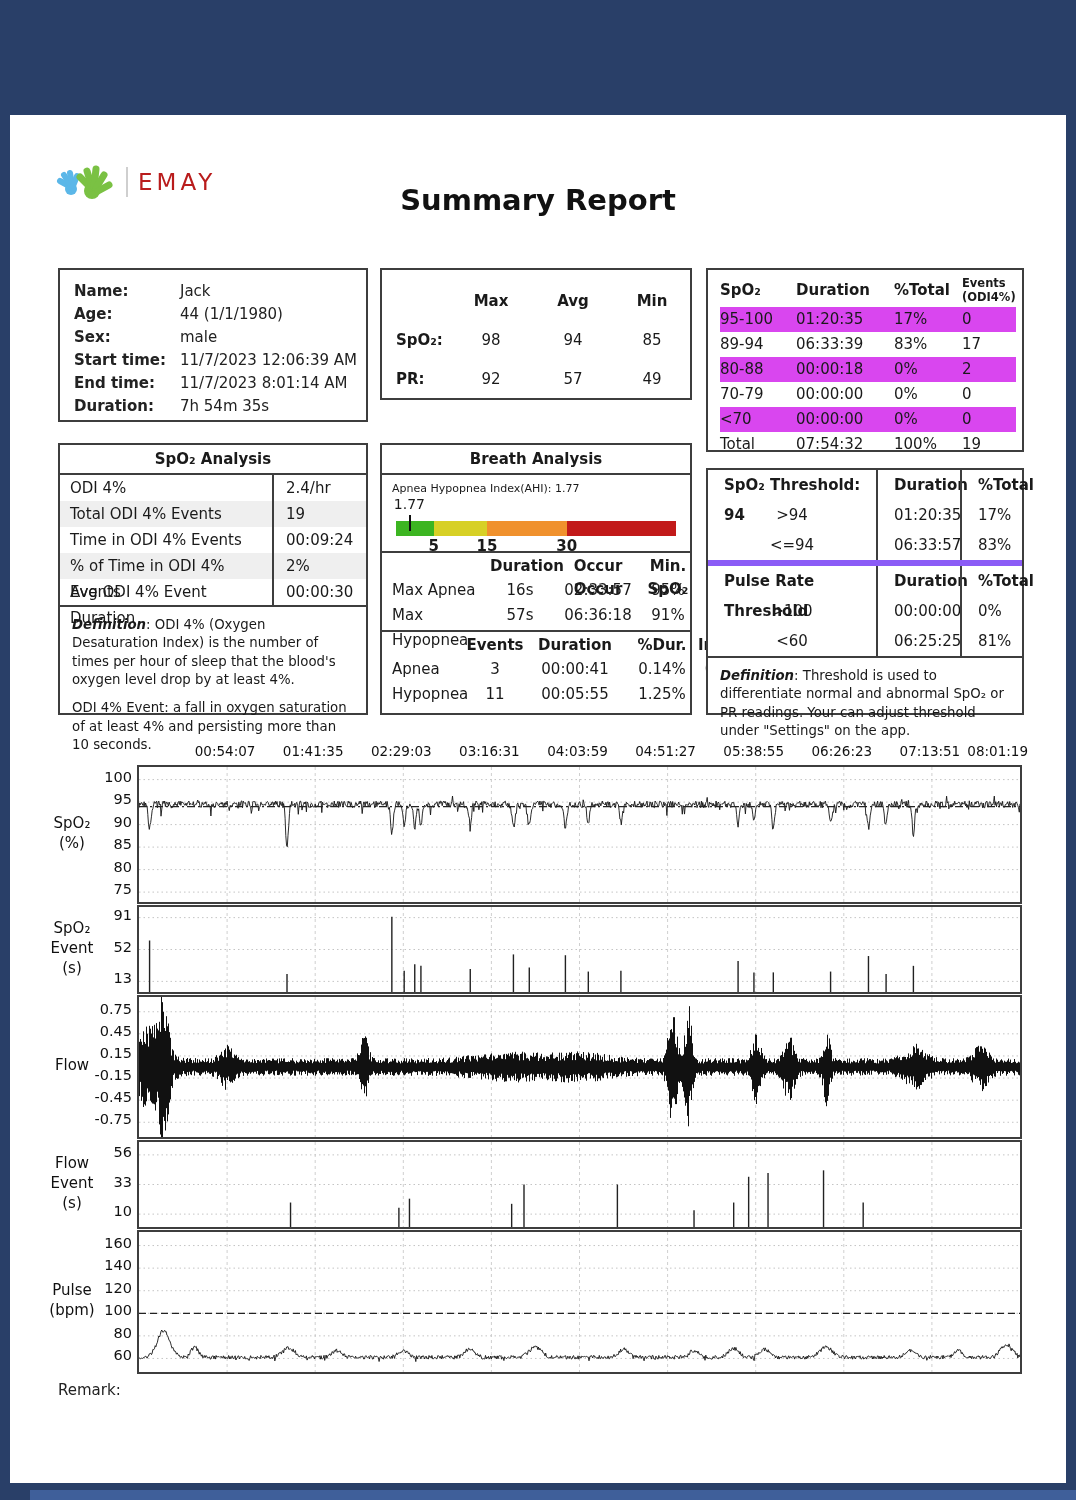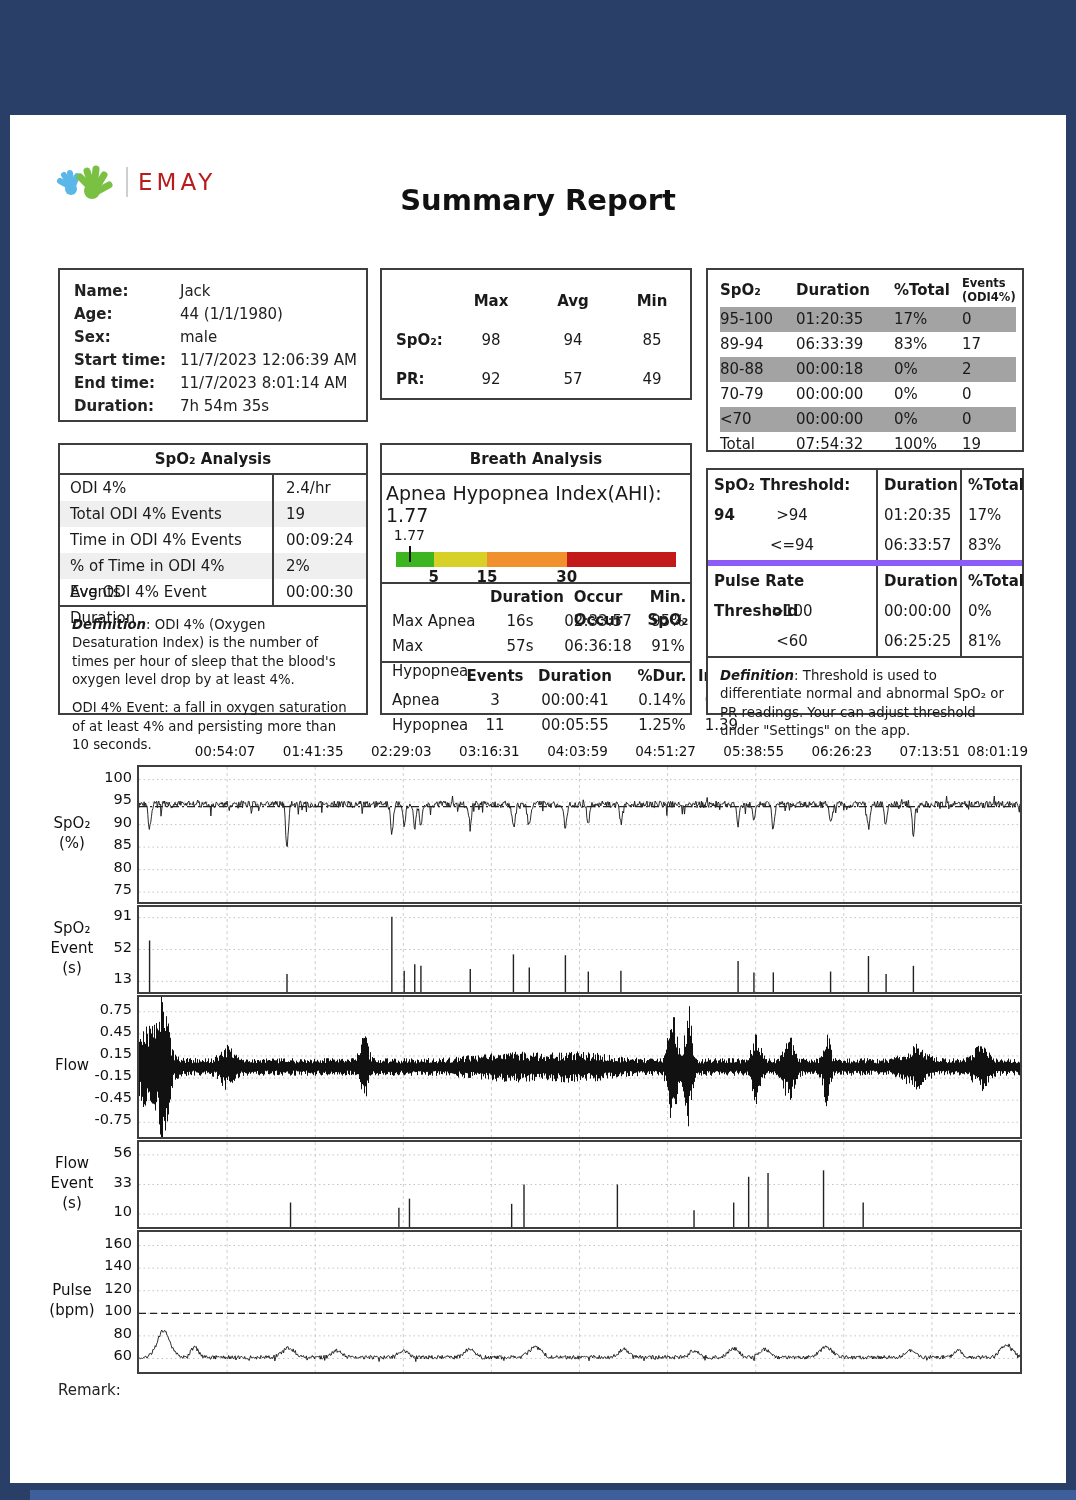--- a/index.html
+++ b/index.html
@@ -35,52 +35,52 @@
   .v-grid{display:grid;grid-template-columns:68px 82px 82px 76px;padding-top:12px;}
   .v-cell{height:39px;line-height:39px;text-align:center;}
   .v-head{font-weight:bold;}
   .v-label{text-align:left;padding-left:14px;font-weight:600;}
 
   
   .d-grid{display:grid;grid-template-columns:76px 98px 68px 1fr;}
   .d-cell{height:25px;line-height:25px;}
   .d-head{font-weight:bold;height:33px;line-height:33px;}
   .d-head-small{font-size:11.5px;line-height:1.15;font-weight:bold;align-self:center;}
-  .d-alt{background:#a3a3a3;}
+  .d-alt{background:#d946ef;}
 
   
   .box-title{height:28px;line-height:28px;text-align:center;font-weight:bold;
     border-bottom:2px solid #3e3e3e;}
   .a-row{display:flex;height:26px;line-height:26px;}
   .a-label{width:212px;padding-left:10px;box-sizing:border-box;}
   .a-value{flex:1;border-left:2px solid #3e3e3e;padding-left:12px;}
   .a-alt{background:#efefef;}
   .def{padding:9px 12px 0 12px;font-size:13.3px;line-height:1.38;color:#191919;
     border-top:2px solid #3e3e3e;margin-top:0;}
   .def p{margin:0 0 10px 0;}
   .def-word{font-weight:bold;font-style:italic;}
 
   
-  .ahi-label{padding:7px 0 0 4px;font-size:19px;}
+  .ahi-label{padding:7px 0 0 10px;font-size:11px;}
   .scale-wrap{position:relative;height:56px;margin:0 14px;}
   .scale-bar{position:absolute;left:0;top:26px;height:15px;width:100%;display:flex;}
   .scale-seg{height:100%;}
   .scale-marker{position:absolute;top:20px;width:2px;height:16px;background:#111;}
   .scale-marker-label{position:absolute;top:1px;font-size:14px;transform:translateX(-50%);}
   .scale-tick{position:absolute;top:42px;font-size:15px;font-weight:600;transform:translateX(-50%);}
   .b-table{display:grid;border-top:2px solid #3e3e3e;padding:2px 0;}
   .b1{grid-template-columns:108px 60px 96px 1fr;}
   .b2{grid-template-columns:84px 58px 102px 72px 1fr;}
   .b-cell{height:25px;line-height:25px;text-align:center;}
   .b-rowlabel{text-align:left;padding-left:10px;}
   .b-head{font-weight:bold;height:23px;line-height:23px;}
 
   
   .t-grid{display:grid;grid-template-columns:168px 84px 1fr;}
-  .t-cell{height:30px;line-height:30px;padding-left:6px;box-sizing:border-box;}
+  .t-cell{height:30px;line-height:30px;padding-left:16px;box-sizing:border-box;}
   .t-c1,.t-c2{border-left:2px solid #3e3e3e;}
   .t-head{font-weight:bold;}
   .t-center{text-align:center;padding-left:0;}
   .t-grid + .t-grid{border-top:6px solid #8b5cf6;}
 
   
   .panel{position:absolute;left:127px;width:881px;border:2px solid #3e3e3e;background:#fff;box-sizing:content-box;}
   .panel svg{display:block;}
   .timelabel{position:absolute;top:628px;font-size:13.5px;color:#111;white-space:nowrap;}
   .ytick{position:absolute;left:36px;width:86px;text-align:right;font-size:14.5px;color:#111;}

